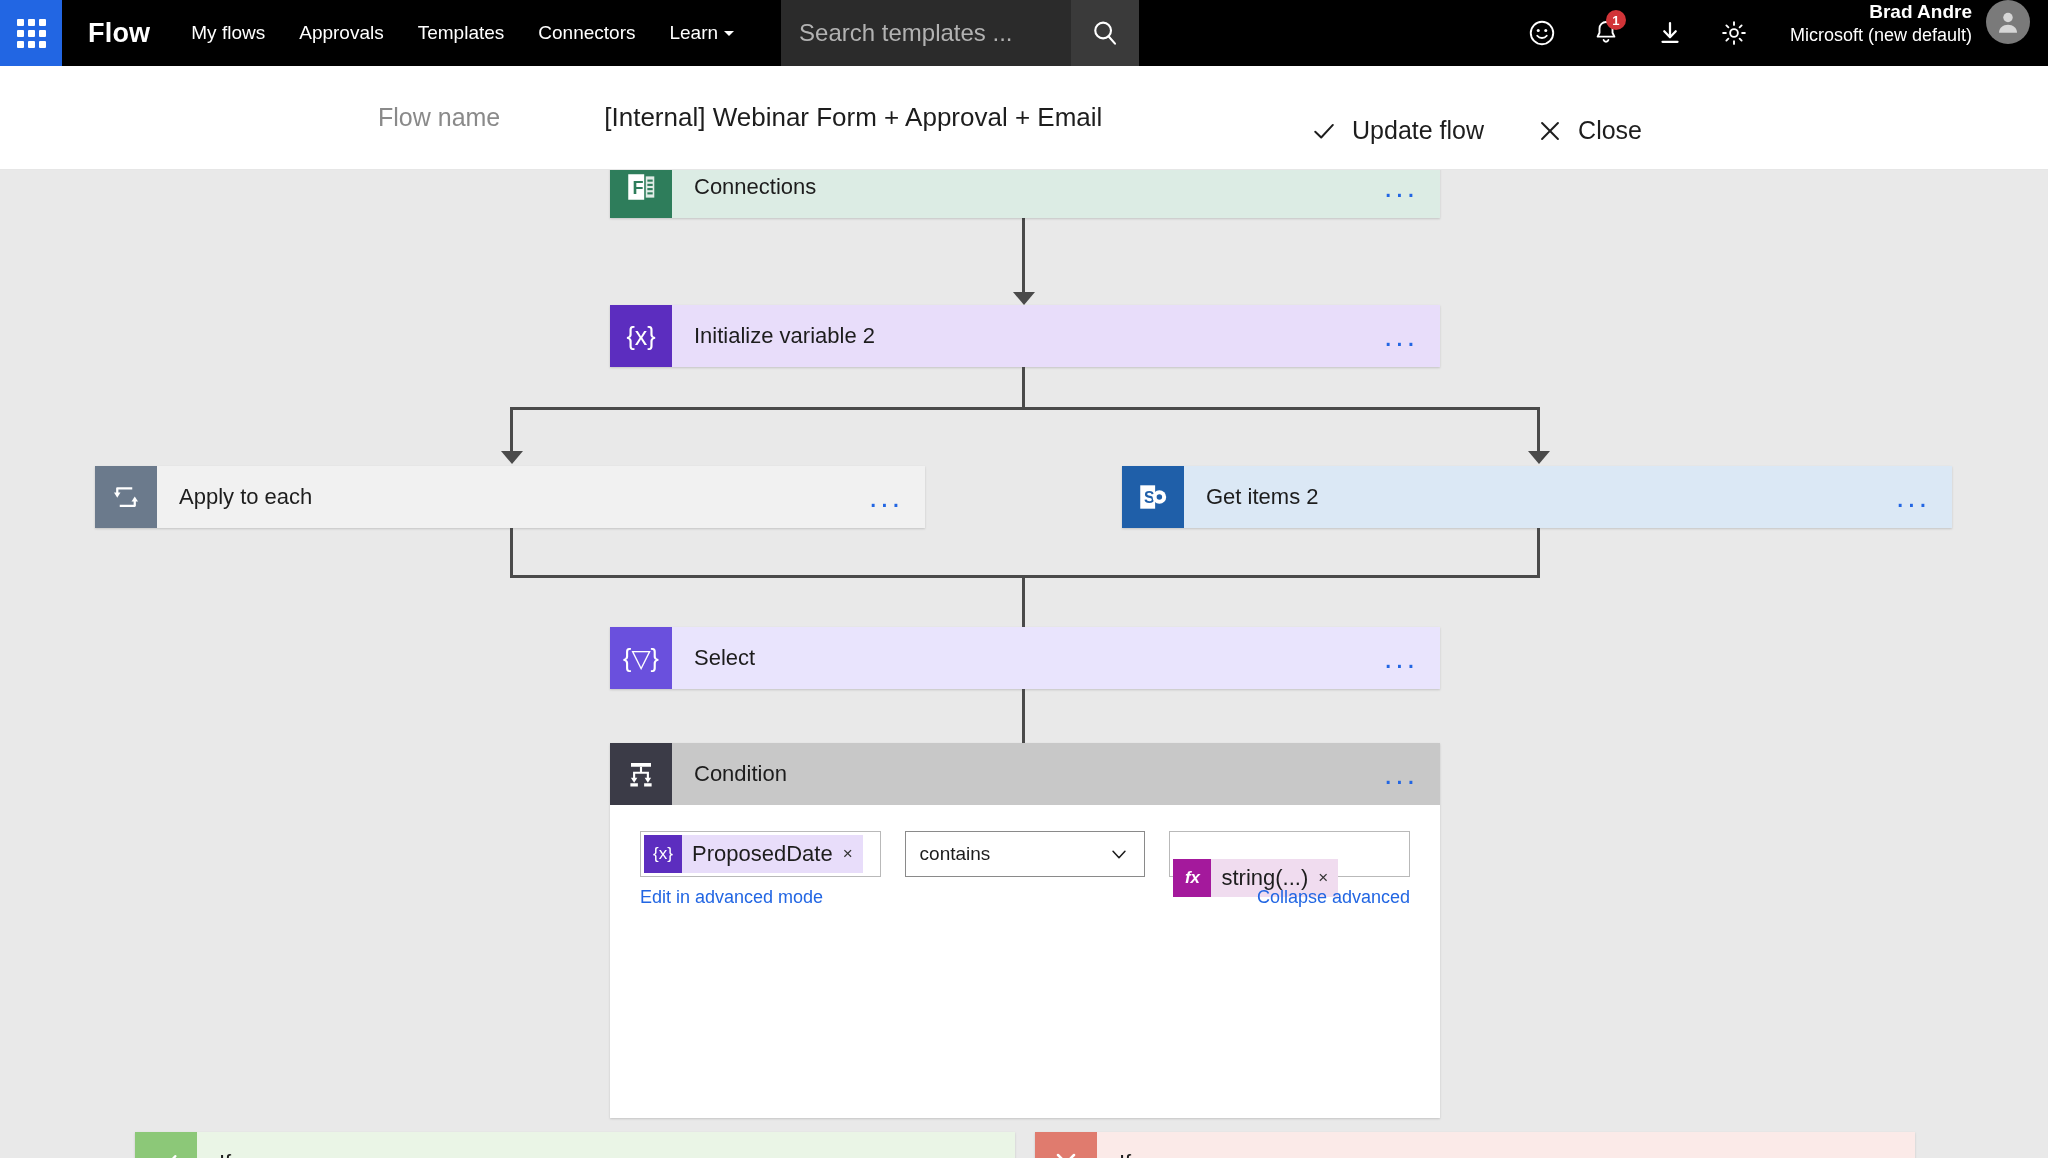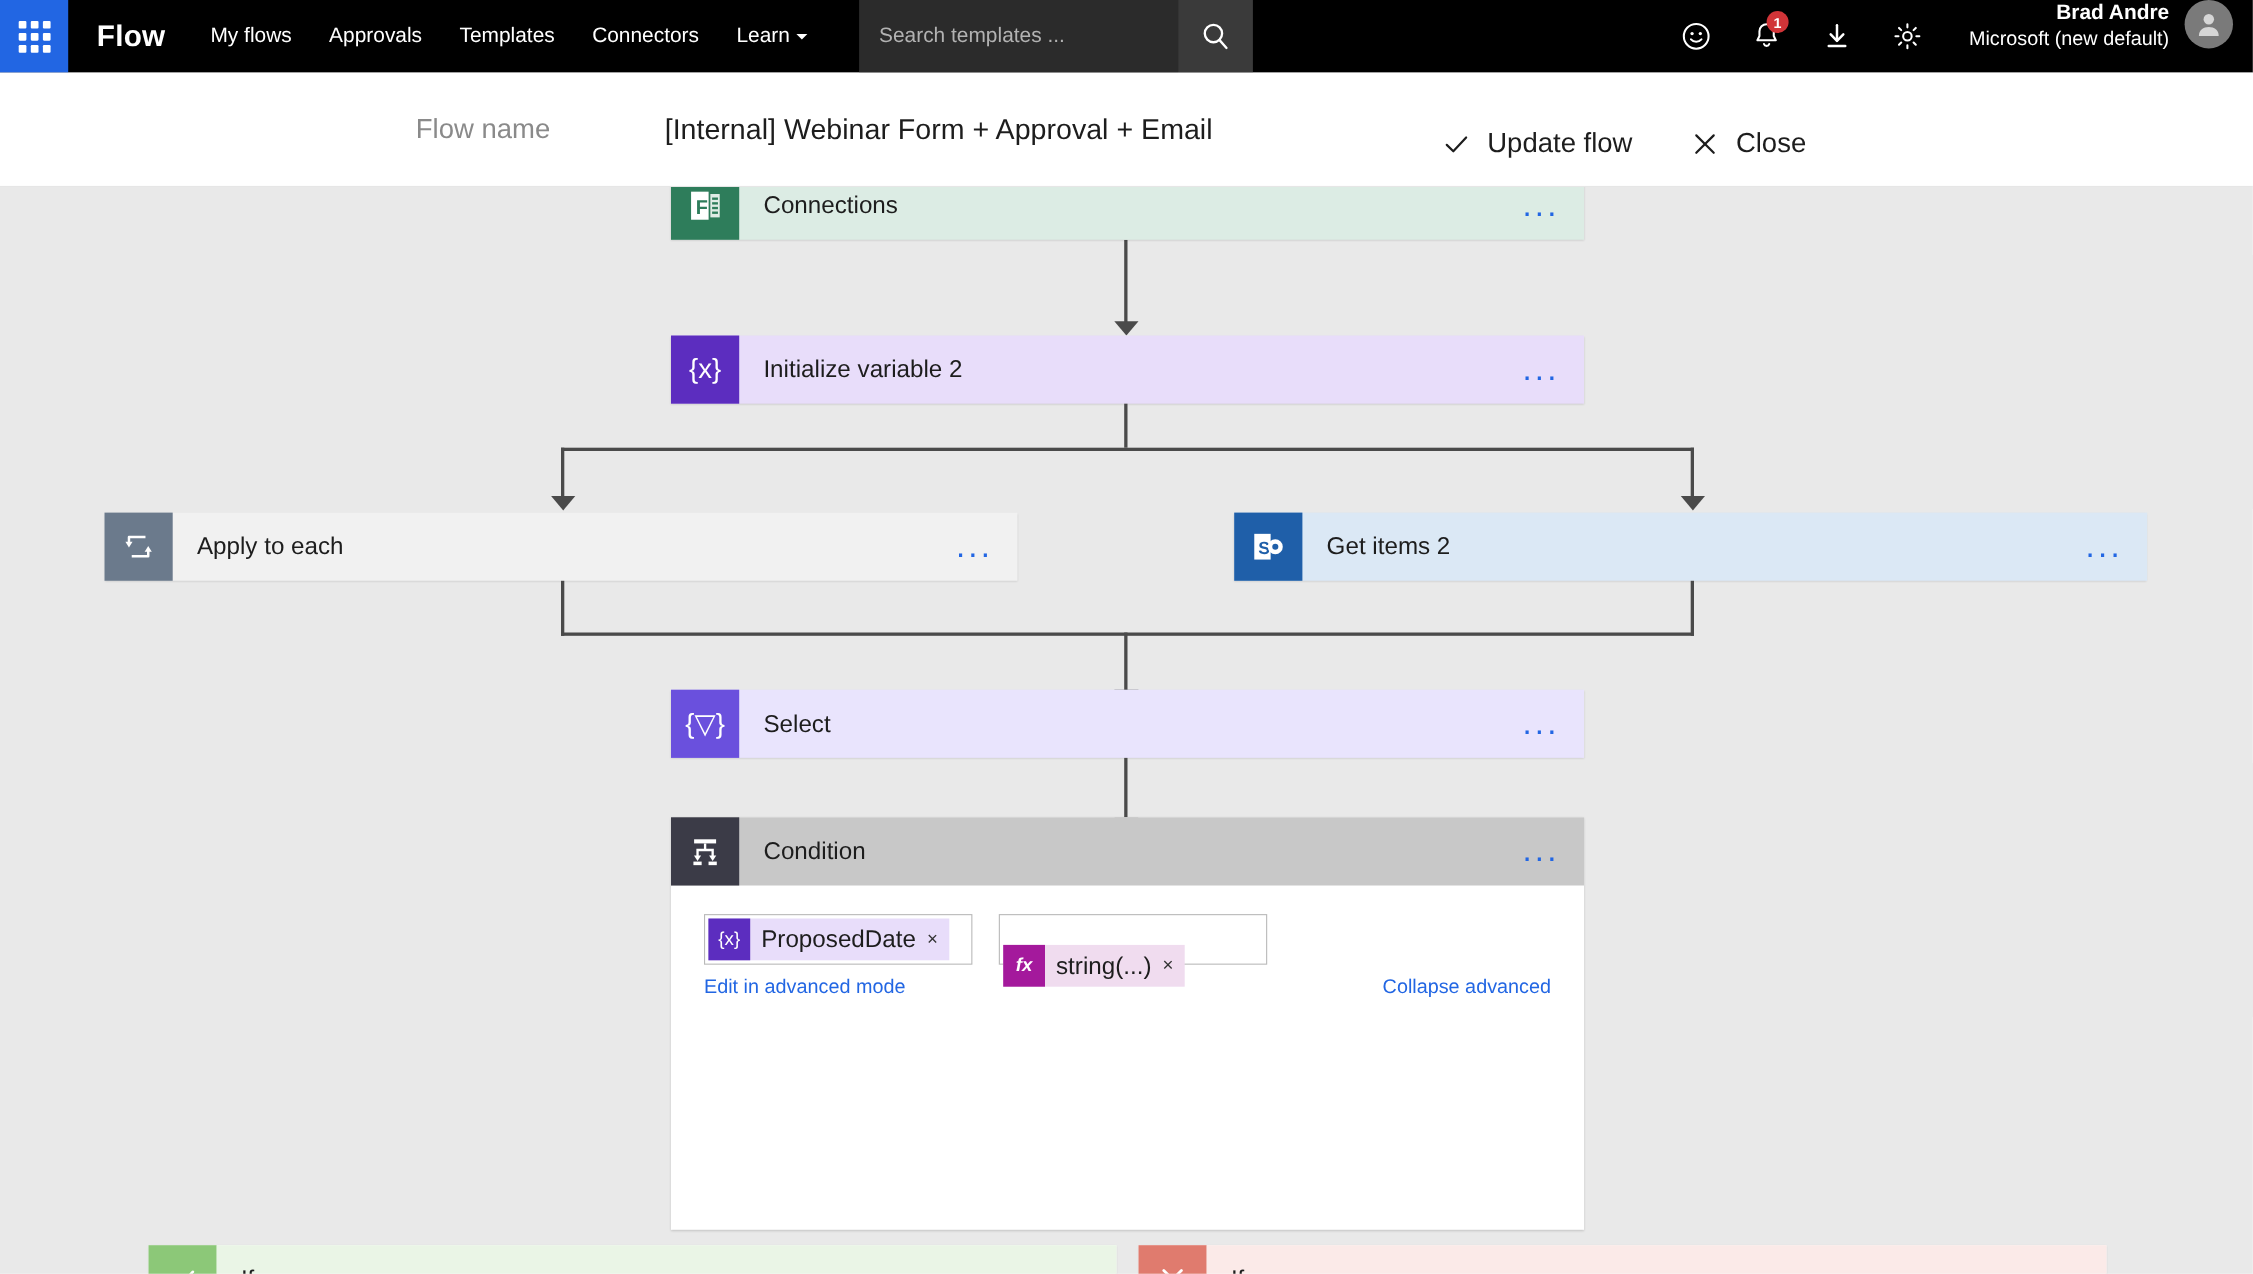--- a/index.html
+++ b/index.html
@@ -40,21 +40,21 @@
     display: inline-block; margin-left: 6px;
     border-left: 5px solid transparent; border-right: 5px solid transparent;
     border-top: 5px solid #fff;
   }
 
   .searchwrap {
     display: flex; align-items: stretch; margin-left: 30px;
   }
   .searchbox {
     width: 290px; height: 66px; background: #2b2b2b; border: none;
-    color: #f0abfc; font-size: 19px; padding: 0 18px;
+    color: #f0abfc; font-size: 24px; padding: 0 18px;
     font-family: "Liberation Sans", sans-serif; outline: none;
   }
   .searchbox::placeholder { color: #b2b2b2; }
   .searchbtn {
     width: 68px; height: 66px; background: #3a3a3a; border: none;
     display: flex; align-items: center; justify-content: center; cursor: pointer;
   }
 
   .suite-right {
     margin-left: auto; display: flex; align-items: stretch;
@@ -397,20 +397,26 @@
 
     <div class="cond-row">
       <div class="token-field">
         <div class="token">
           <span class="token-chip chip-var">{x}</span>
           <span class="token-text">ProposedDate</span>
           <span class="token-x">×</span>
         </div>
       </div>
 
+      <div class="cond-select">
+        <span class="cond-select-text">contains</span>
+        <svg width="22" height="22" viewBox="0 0 24 24" style="margin-left:auto;">
+          <polyline points="5.5,9 12,16 18.5,9" fill="none" stroke="#1d1d1d" stroke-width="1.7" stroke-linecap="round" stroke-linejoin="round"></polyline>
+        </svg>
+      </div>
 
       <div class="token-field">
         <div class="token" style="background:#f0dcef;margin-top:48px;">
           <span class="token-chip chip-fx">fx</span>
           <span class="token-text">string(...)</span>
           <span class="token-x">×</span>
         </div>
       </div>
     </div>
 

